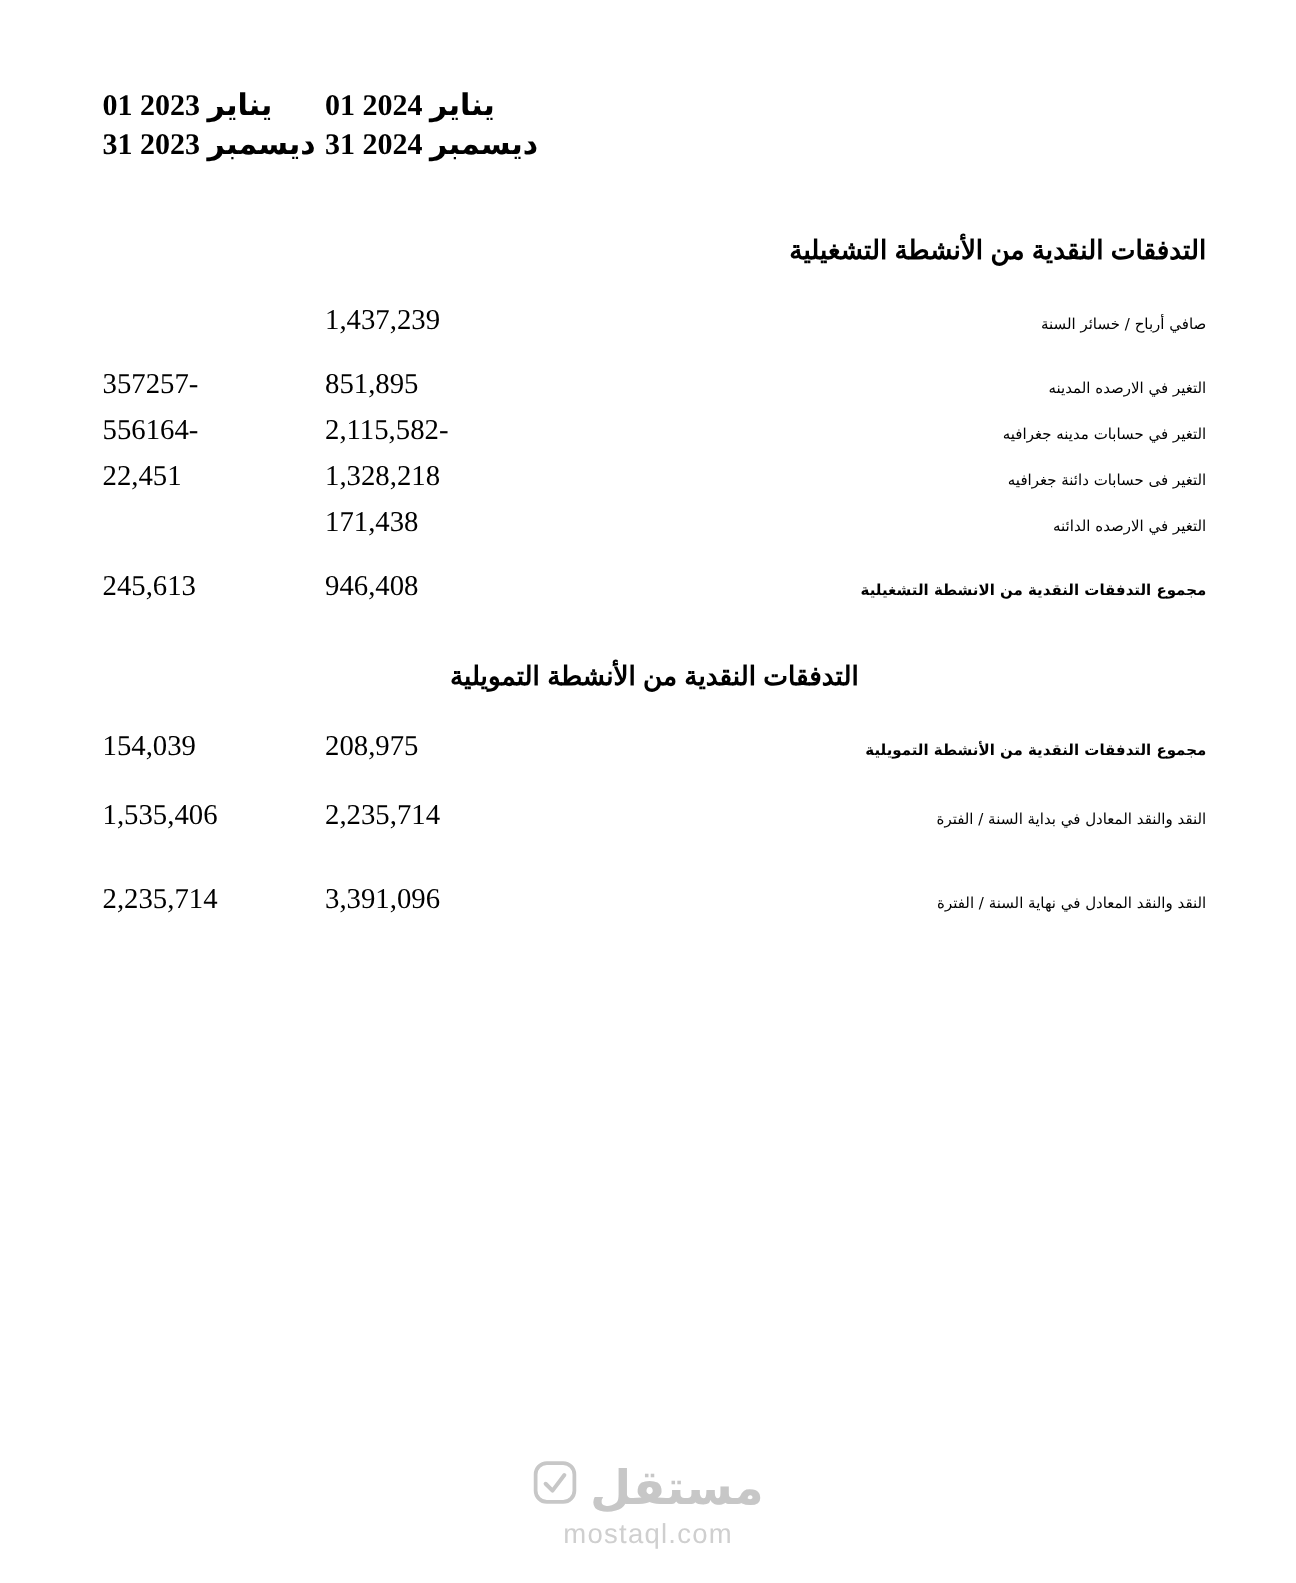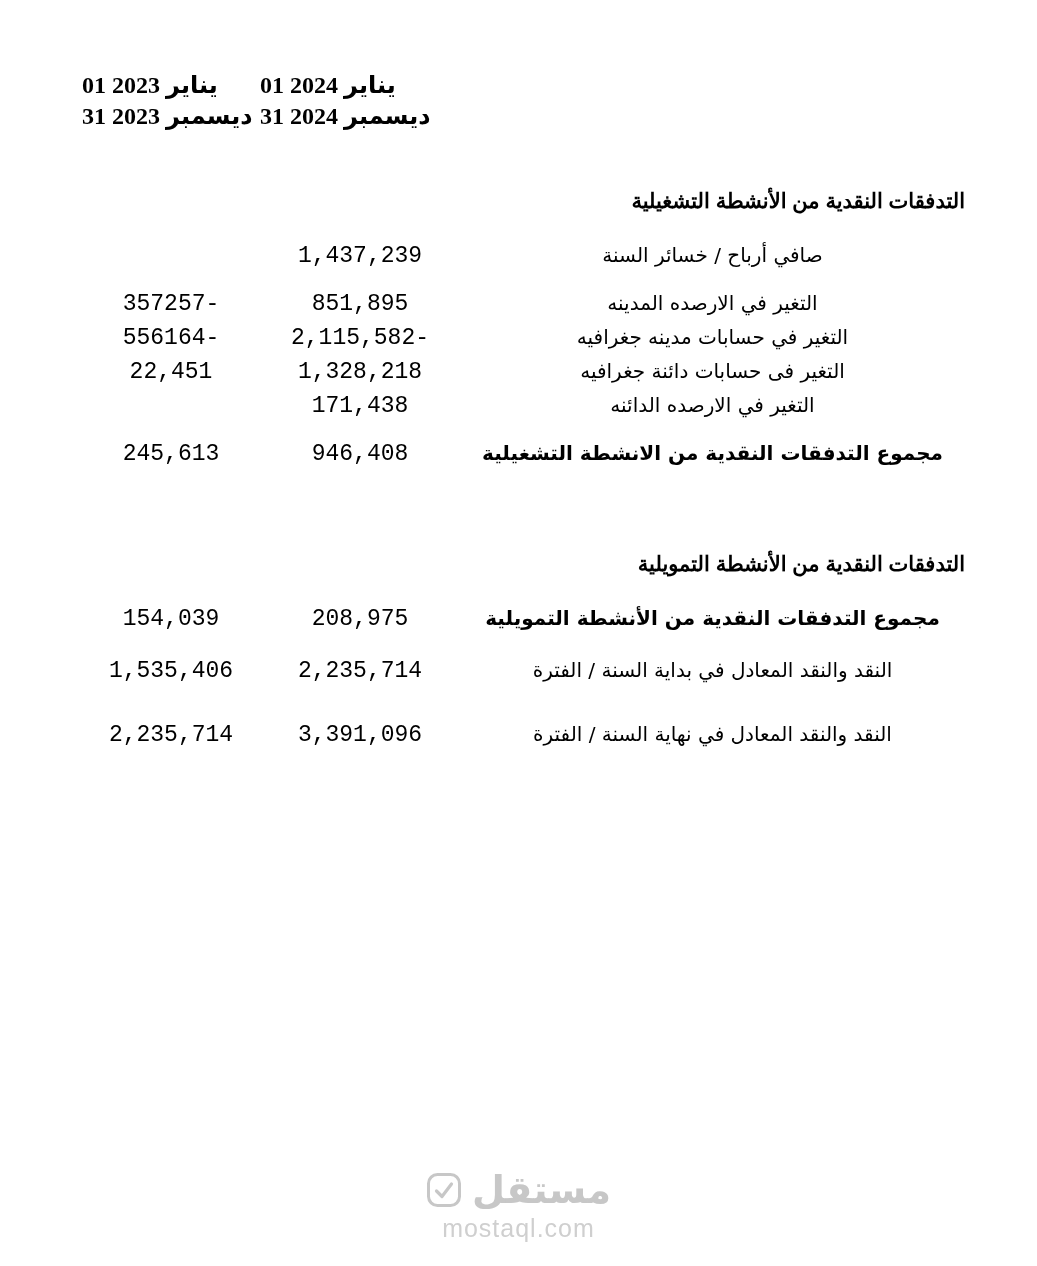--- a/index.html
+++ b/index.html
@@ -15,29 +15,29 @@
     overflow: hidden;
   }
   .row {
     display: grid;
     direction: rtl;
     grid-template-columns: 505px 200px 178px;
     align-items: baseline;
     line-height: 33px;
   }
   .cell-label {
-    text-align: center;
-    font-size: 20px;
+    text-align: right;
+    font-size: 12px;
     font-family: "DejaVu Sans", sans-serif;
   }
   .cell-label.bold { font-weight: bold; }
   .cell-num {
     direction: ltr;
-    text-align: center;
-    font-family: Liberation Mono, monospace;
+    text-align: left;
+    font-family: Liberation Serif, serif;
     font-size: 23px;
   }
   .dates .date {
     direction: ltr;
     text-align: left;
     font-weight: bold;
     font-size: 24px;
     line-height: 31px;
     font-family: "Liberation Serif", "DejaVu Sans", serif;
   }
@@ -56,50 +56,50 @@
     text-decoration: underline;
     font-size: 20px;
     line-height: 33px;
     font-family: "DejaVu Sans", sans-serif;
   }
   .heading-operating { margin-top: 52px; }
   .row-netprofit { margin-top: 22px; }
   .subheading-liabilities { margin-top: 44px; }
   .rows-group { margin-top: 14px; }
   .row-total-op { margin-top: 14px; }
-  .heading-financing { margin-top: 76px; }
+  .heading-financing { margin-top: 36px; text-align: center; }
   .row-total-fin { margin-top: 22px; }
   .row-cash-begin { margin-top: 18px; }
   .row-cash-end { margin-top: 30px; }
 
   .watermark {
     position: absolute;
     left: 0;
     right: 0;
     top: 1168px;
     text-align: center;
     color: #c7c7c7;
   }
   .wm-row {
     display: flex;
     direction: ltr;
     justify-content: center;
-    align-items: center;
+    align-items: flex-start;
     gap: 10px;
   }
   .wm-brand {
     font-size: 38px;
     font-weight: bold;
     color: #c7c7c7;
     font-family: "DejaVu Sans", sans-serif;
     line-height: 44px;
   }
   .wm-logo { display: inline-flex; align-items: center; }
   .wm-domain {
-    font-size: 25px;
+    font-size: 22px;
     color: #cfcfcf;
     letter-spacing: 1px;
     margin-top: 2px;
     font-family: "Liberation Sans", "DejaVu Sans", sans-serif;
   }
 </style>
 </head>
 <body>
 
 <div class="page">

